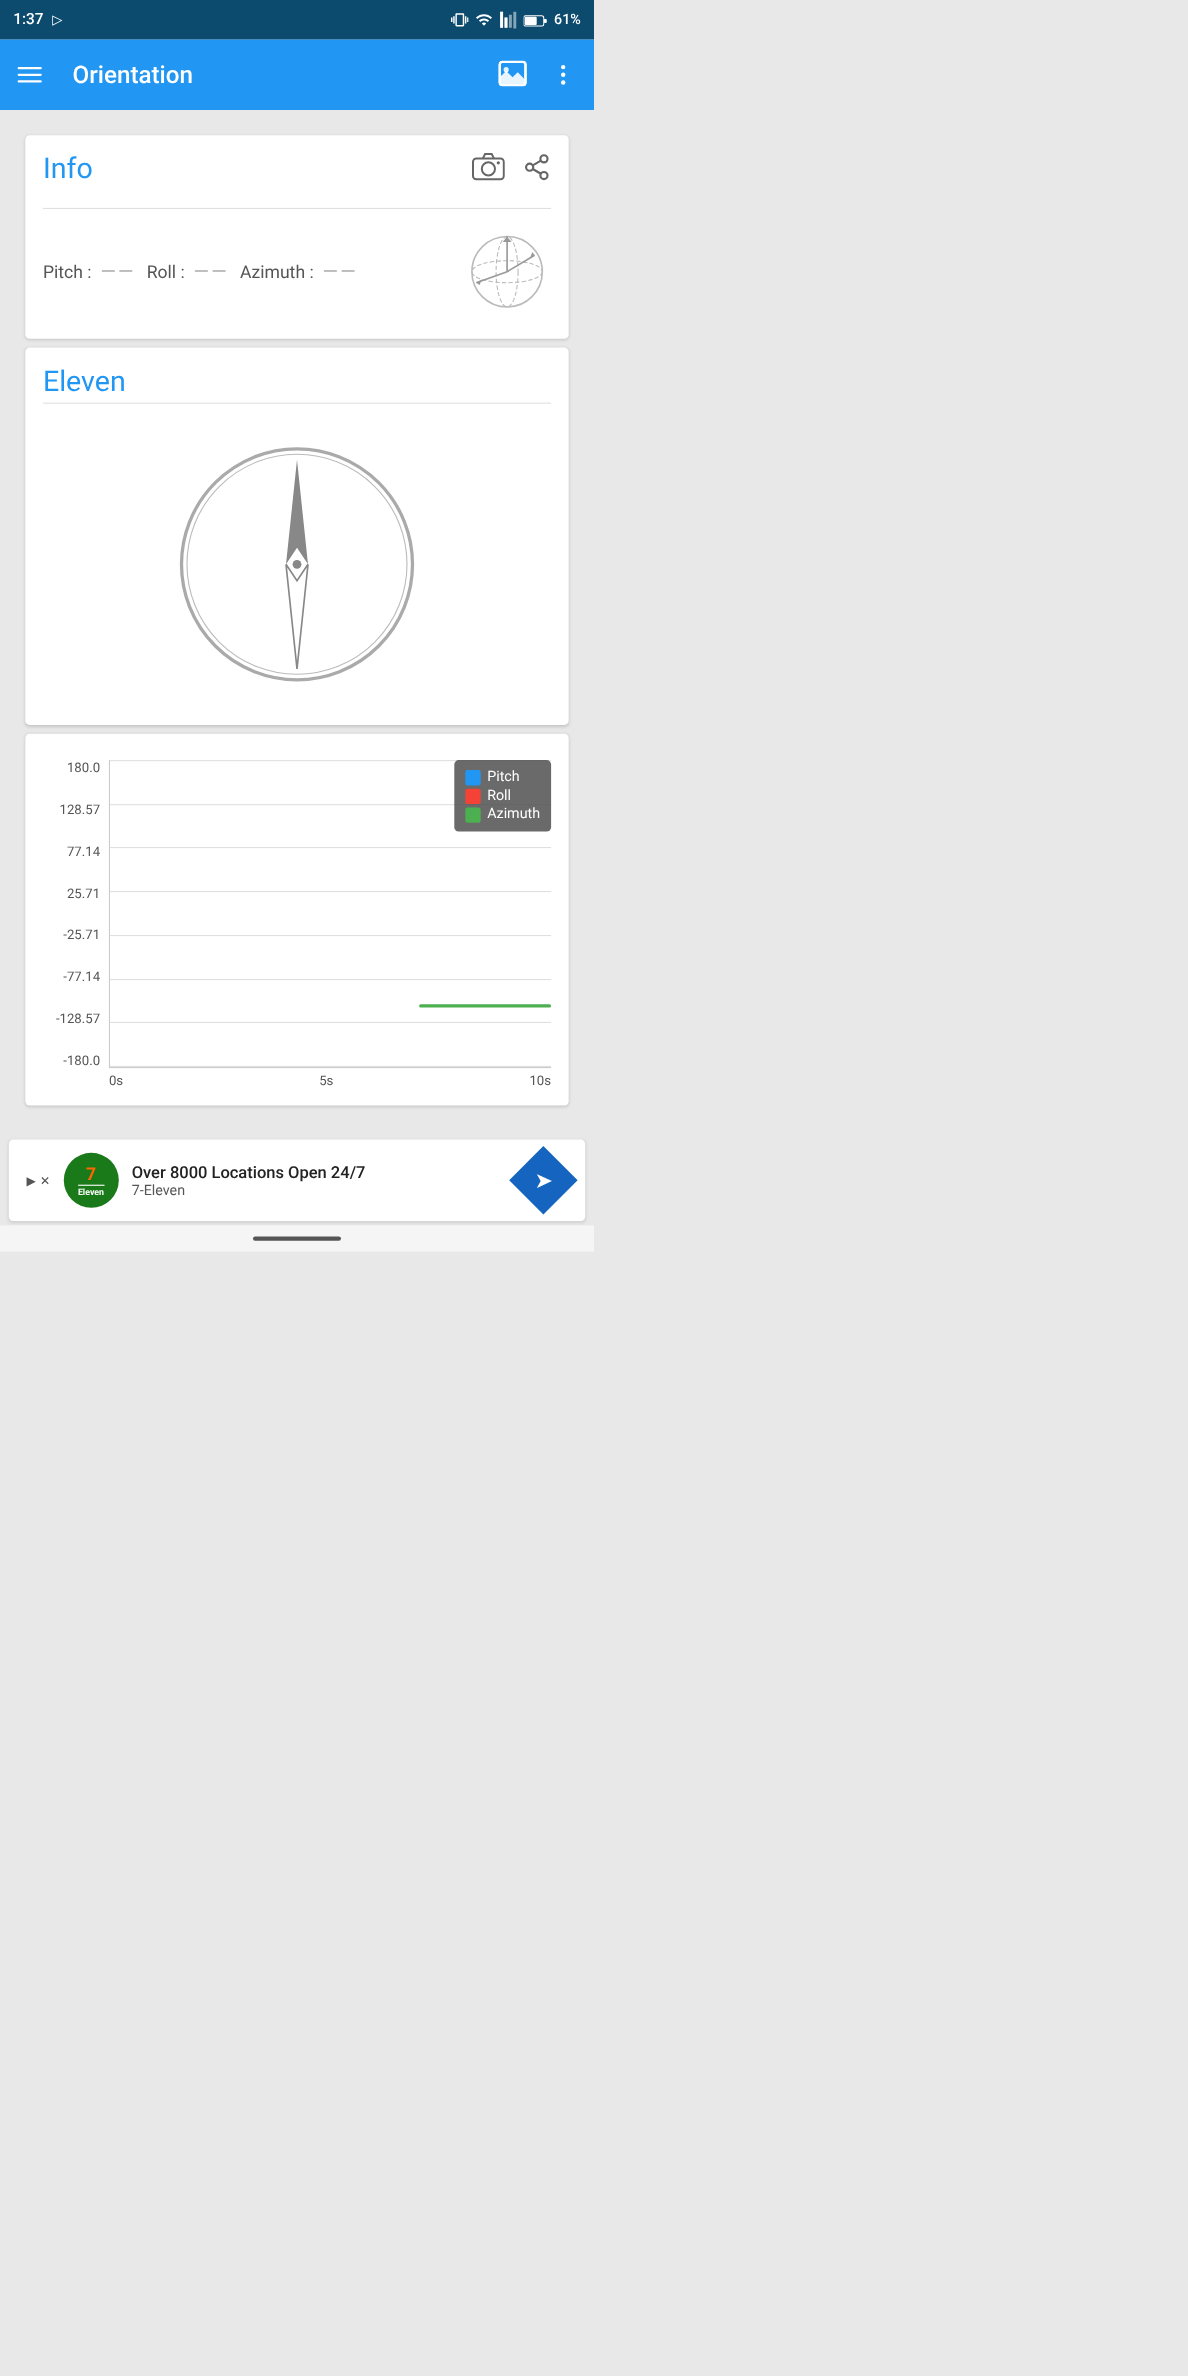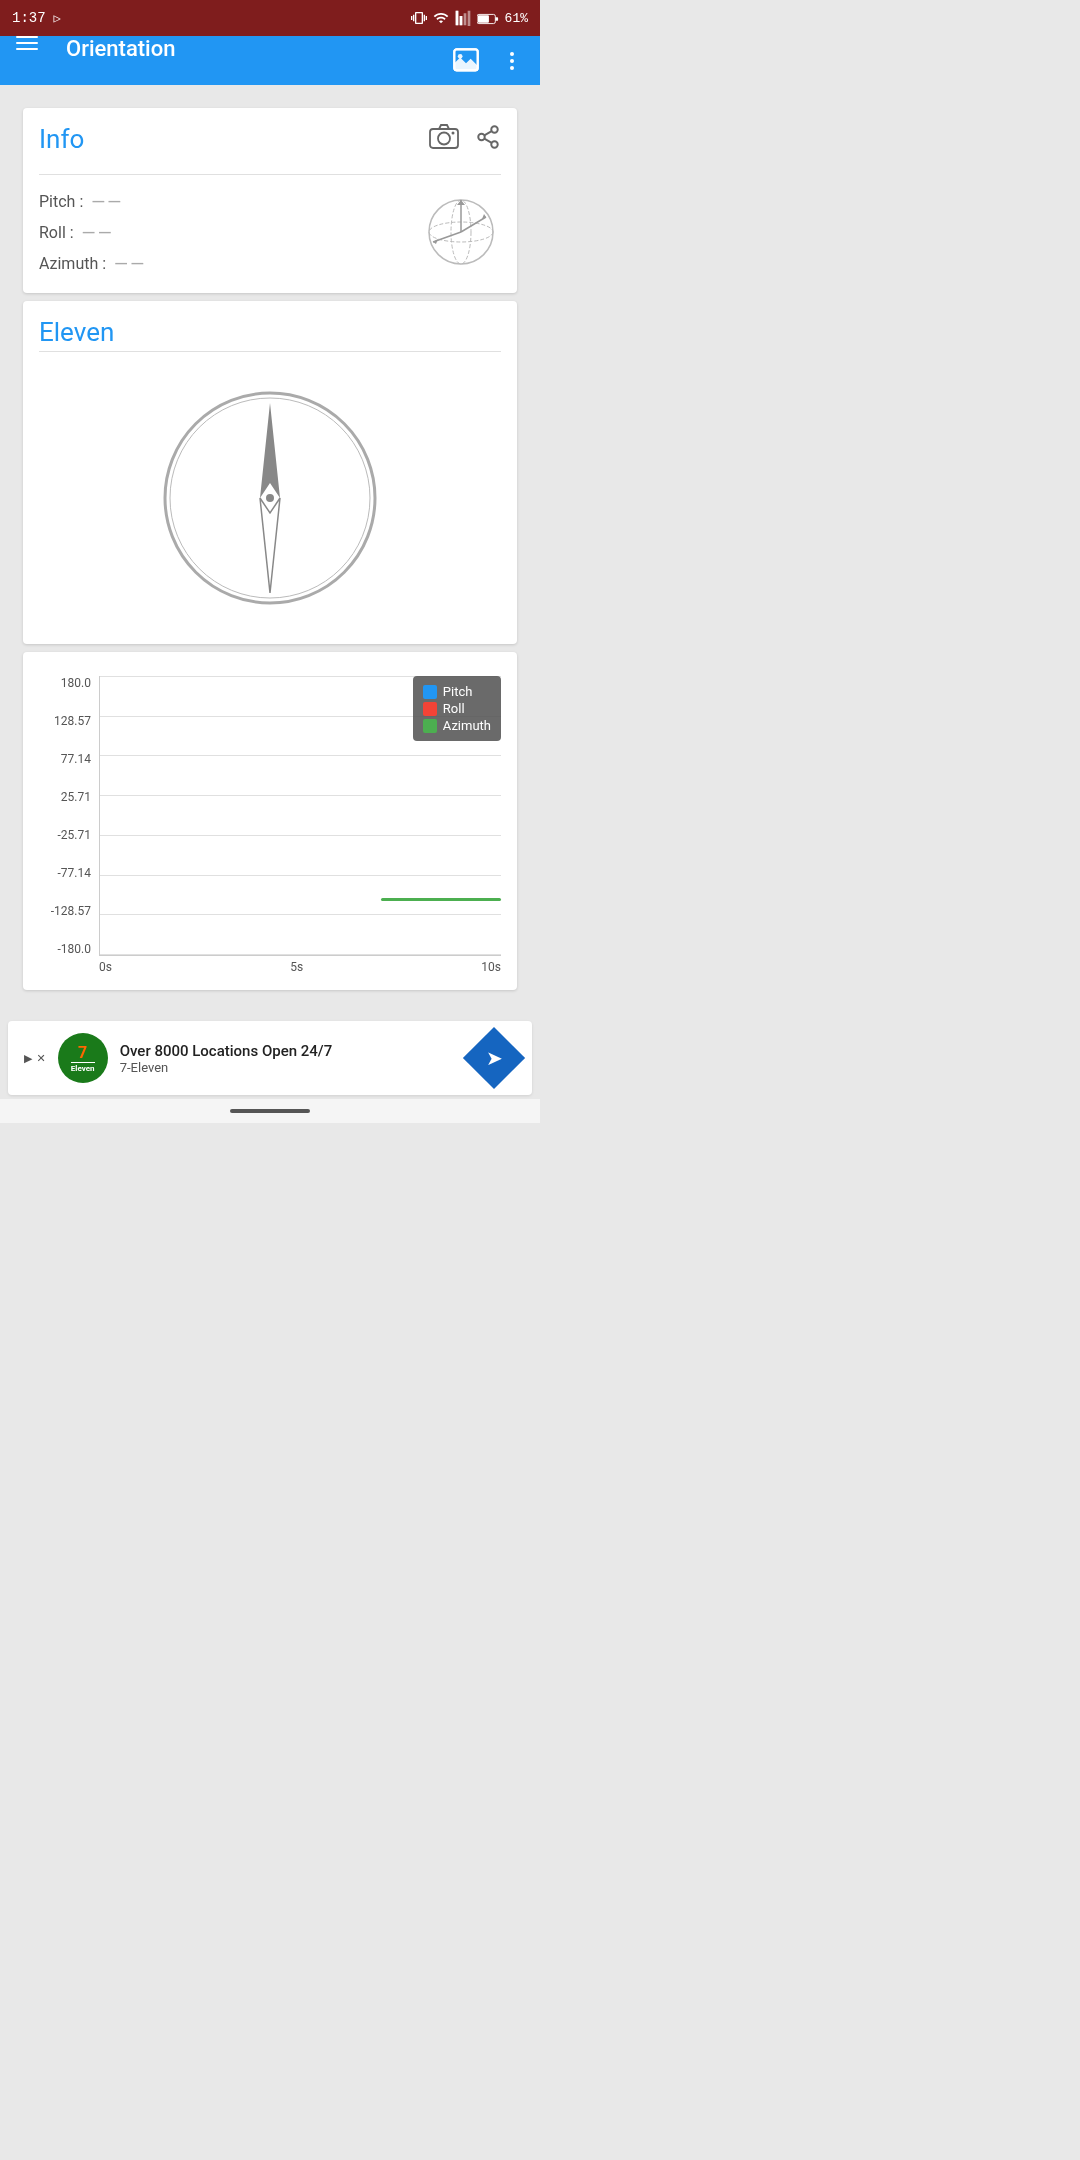--- a/index.html
+++ b/index.html
@@ -7,39 +7,39 @@
     body {
       width: 540px;
       min-height: 1080px;
       background: #e8e8e8;
       font-family: 'Roboto', Arial, sans-serif;
       font-size: 16px;
     }
 
     
     .status-bar {
-      background: #7f1d1d;
+      background: #0c4a6e;
       height: 36px;
       display: flex;
       align-items: center;
       justify-content: space-between;
       padding: 0 12px;
       color: white;
       font-size: 14px;
       font-weight: 500;
-      font-family: Liberation Mono, monospace;
     }
     .status-left { display: flex; align-items: center; gap: 8px; }
     .status-right { display: flex; align-items: flex-end; gap: 6px; font-size: 13px; }
 
     
     .app-bar {
       background: #2196F3;
-      height: 49px;
-      display: flex;
+      height: 64px;
+      display: flex;
+      align-items: center;
       padding: 0 16px;
       gap: 20px;
     }
     .app-bar-title {
       color: white;
       font-size: 22px;
       font-weight: 500;
       flex: 1;
       margin-left: 8px;
     }
@@ -90,21 +90,21 @@
     .info-divider {
       border: none;
       border-top: 1px solid #e0e0e0;
       margin: 8px 0 12px;
     }
     .info-content {
       display: flex;
       align-items: center;
       justify-content: space-between;
     }
-    .info-labels { display: flex; flex-direction: column; gap: 10px; }
+    .info-labels { display: flex; flex-direction: row; gap: 10px; }
     .info-row {
       display: flex;
       align-items: center;
       gap: 8px;
       color: #555;
       font-size: 16px;
     }
     .info-dash {
       color: #aaa;
       font-size: 18px;

